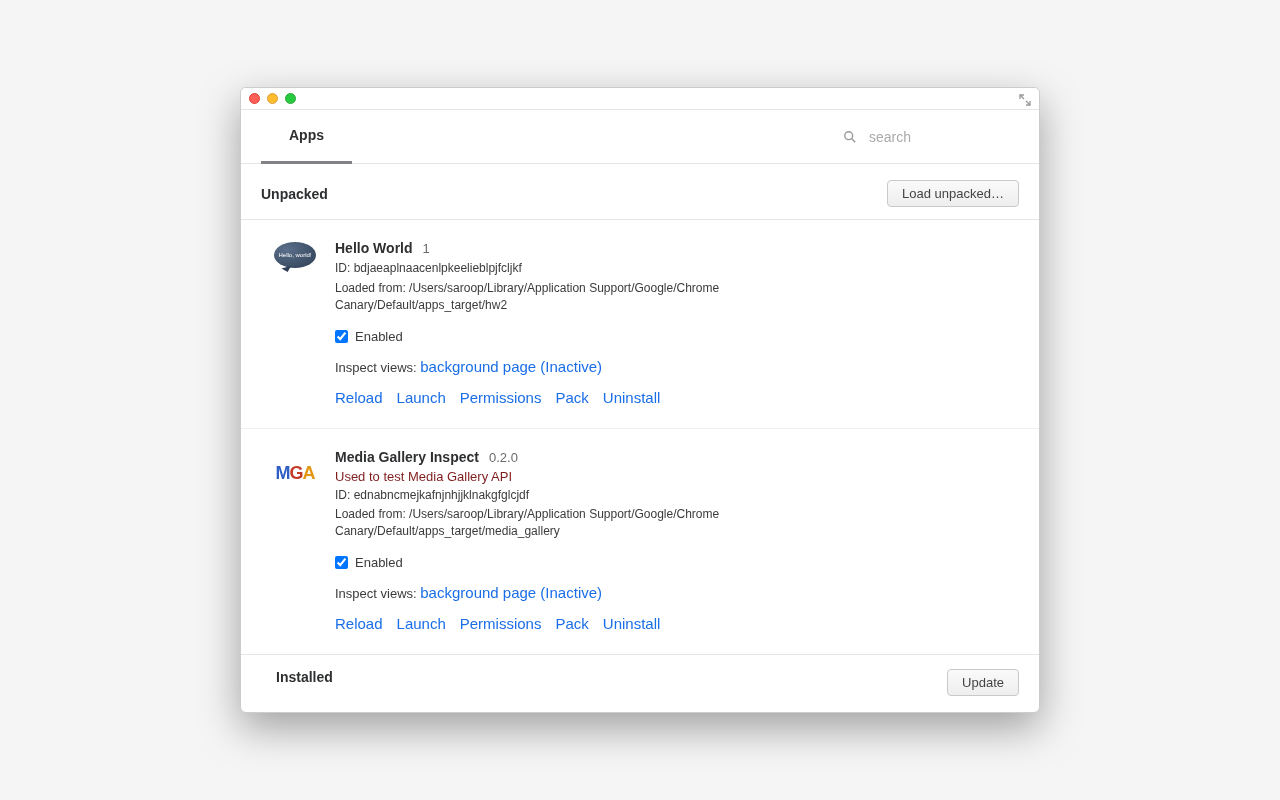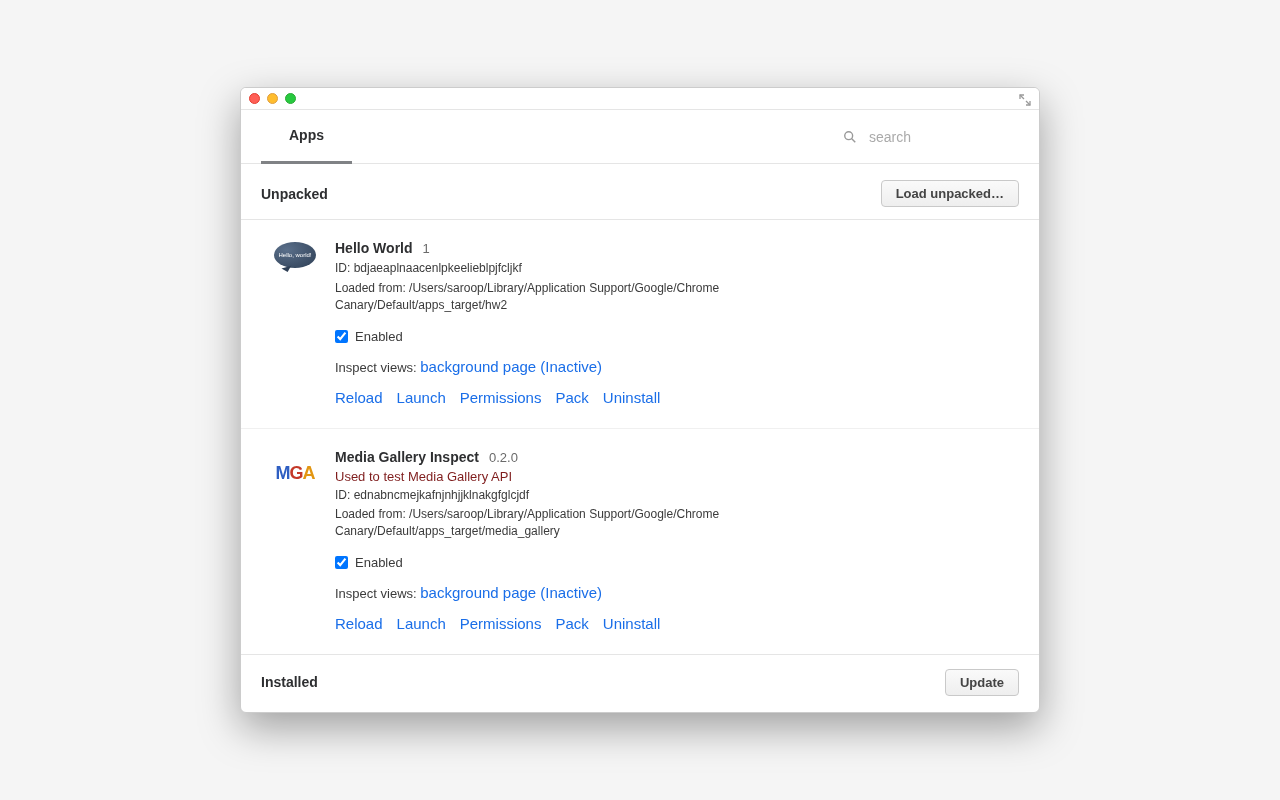--- a/index.html
+++ b/index.html
@@ -86,21 +86,21 @@
     .section-title {
       font-size: 14px;
       font-weight: 700;
       color: #2e2f31;
     }
     .btn {
       border: 1px solid #c9c9c9;
       background: linear-gradient(#fafafa, #eee);
       color: #444;
       font-size: 13px;
-      font-weight: 700;
+      font-weight: 400;
       padding: 5px 14px;
       border-radius: 4px;
       cursor: pointer;
     }
     .apps-list { }
     .app-row {
       display: flex;
       padding: 20px 20px 22px 30px;
       gap: 16px;
     }
@@ -139,23 +139,22 @@
     .app-version { font-size: 13px; color: #6a6a6a; }
     .app-desc { font-size: 13px; color: #7f1d1d; margin-bottom: 3px; }
     .app-meta { font-size: 12px; color: #3b3b3b; line-height: 1.45; margin-bottom: 2px; max-width: 420px; }
     .enabled-row { display: flex; align-items: center; gap: 7px; margin: 14px 0; font-size: 13px; color: #3b3b3b; }
     .enabled-row input { width: 13px; height: 13px; }
     .inspect-row { font-size: 13px; color: #3b3b3b; margin-bottom: 14px; }
     .link { color: #1a6ee8; text-decoration: none; cursor: pointer; font-size: 15px; }
     .actions { display: flex; gap: 14px; }
     .section-footer {
       display: flex;
-      align-items: center;
       justify-content: space-between;
-      padding: 14px 20px 16px 20px;
+      padding: 14px 20px 16px 35px;
       border-top: 1px solid #e5e5e5;
     }
   </style>
 </head>
 <body>
 
 <div class="window">
 
   <div class="titlebar">
     <div class="traffic-lights">

